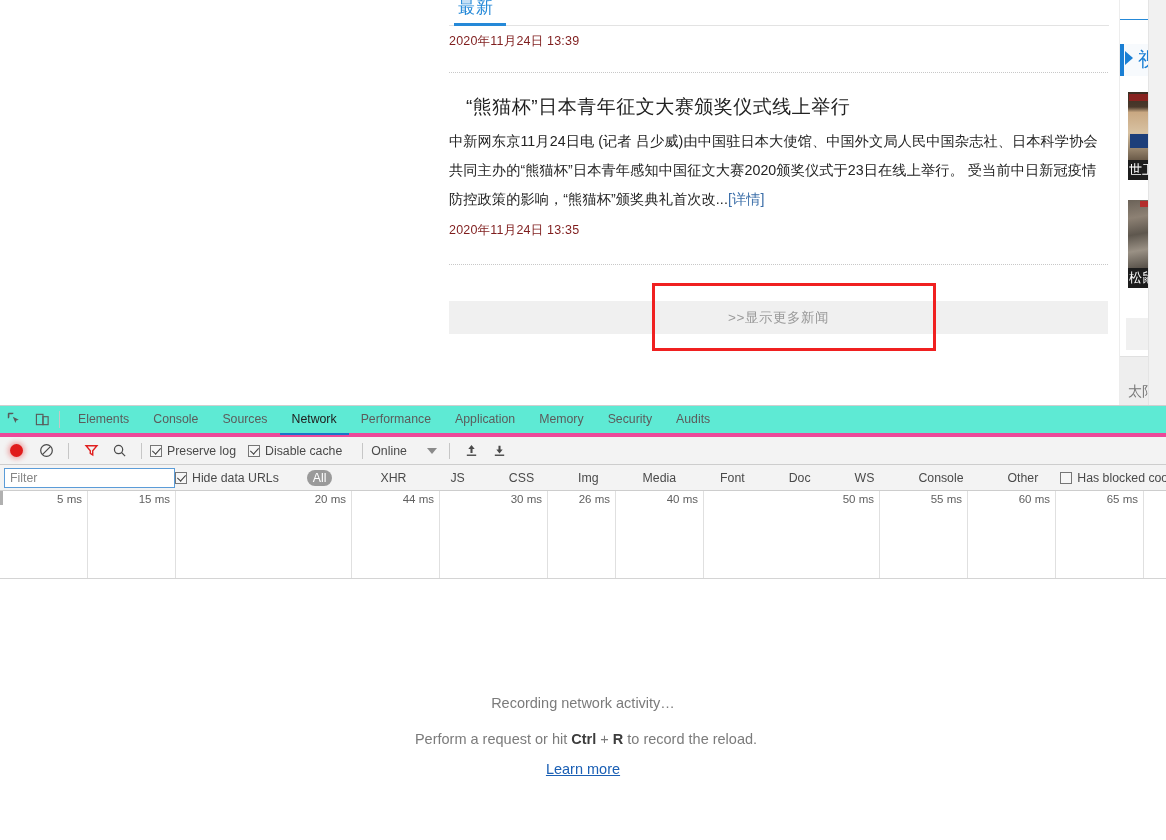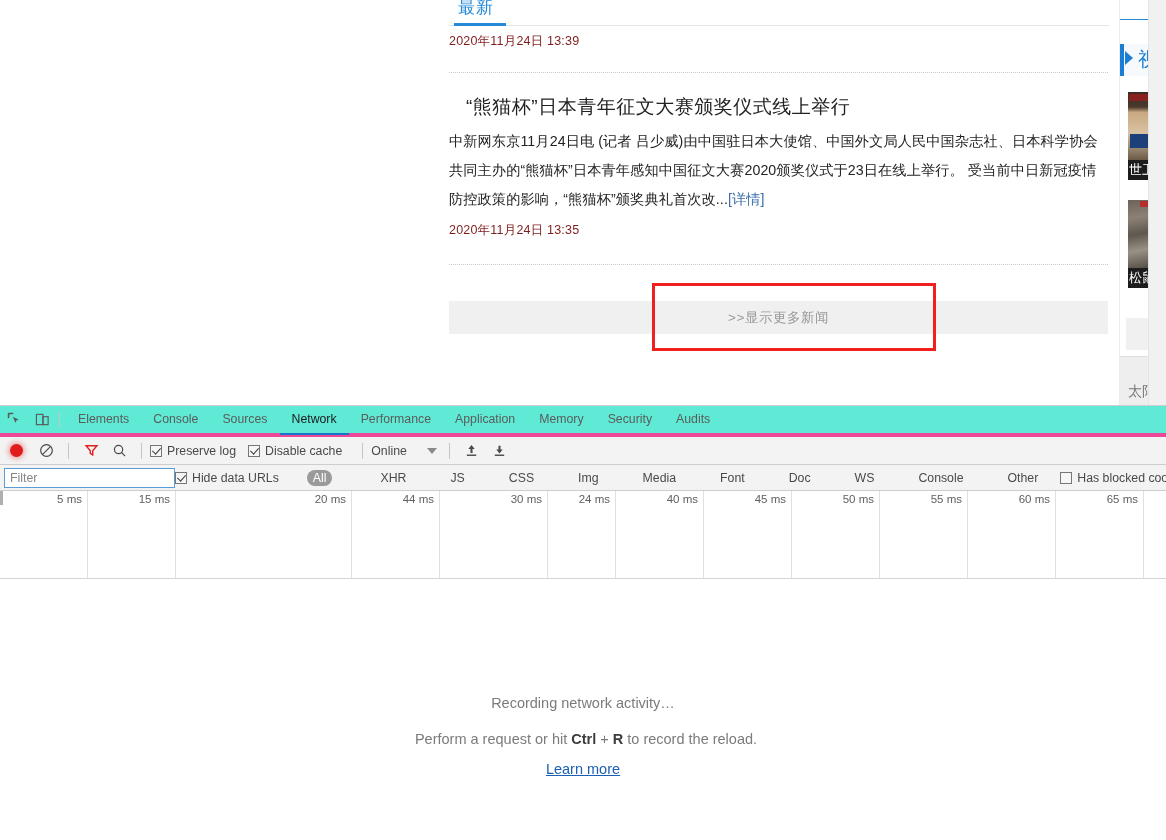--- a/index.html
+++ b/index.html
@@ -520,27 +520,24 @@
     <div class="rtick" style="left:264px;width:88px">
         <span>20 ms</span>
       </div>
     <div class="rtick" style="left:352px;width:88px">
         <span>44 ms</span>
       </div>
     <div class="rtick" style="left:460px;width:88px">
         <span>30 ms</span>
       </div>
     <div class="rtick" style="left:528px;width:88px">
-        <span>24 ms</span>
+        <span>26 ms</span>
       </div>
     <div class="rtick" style="left:616px;width:88px">
         <span>40 ms</span>
-      </div>
-    <div class="rtick" style="left:704px;width:88px">
-        <span>45 ms</span>
       </div>
     <div class="rtick" style="left:792px;width:88px">
         <span>50 ms</span>
       </div>
     <div class="rtick" style="left:880px;width:88px">
         <span>55 ms</span>
       </div>
     <div class="rtick" style="left:968px;width:88px">
         <span>60 ms</span>
       </div>

